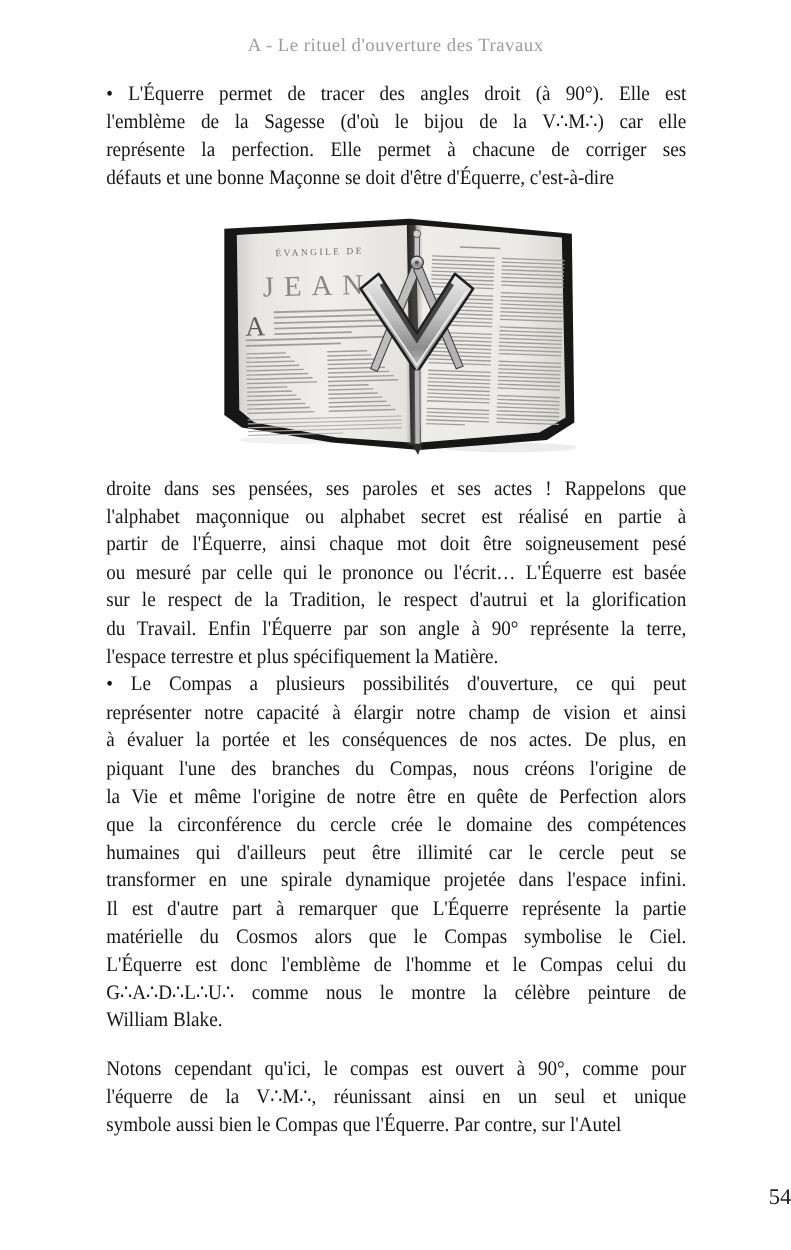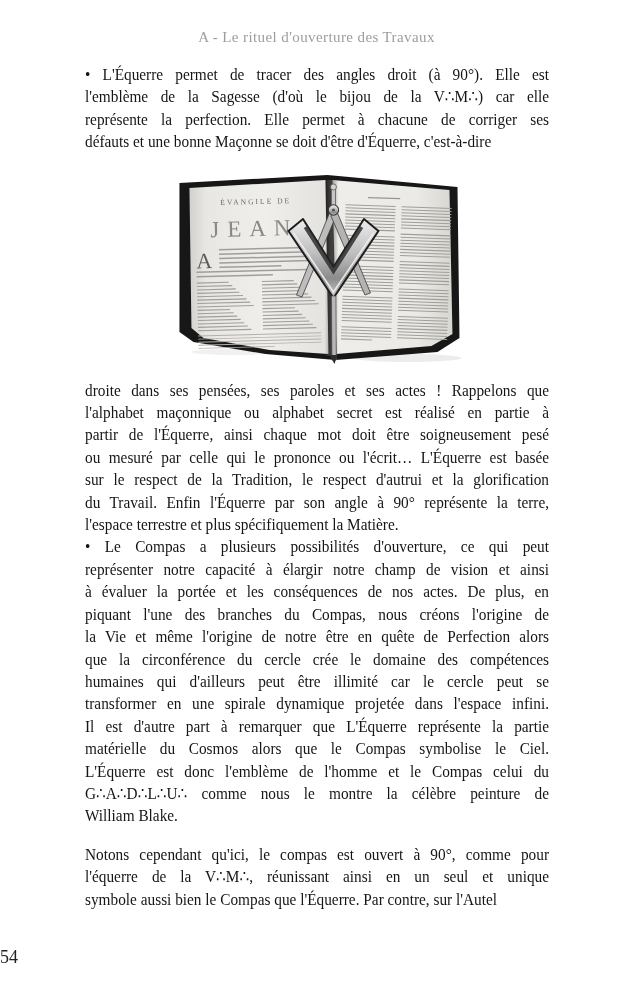--- a/index.html
+++ b/index.html
@@ -34,21 +34,21 @@
   .para .line.last{text-align-last:auto;}
   .para.spaced{margin-top:16px;}
   figure.photo{
     width:319px;height:190px;
     margin:20px auto 16px;
     padding:0;
   }
   figure.photo svg{display:block;width:100%;height:100%;}
   .page-number{
     position:absolute;top:947px;left:0;right:0;
-    text-align:left;
+    text-align:right;
     font-size:18px;
     color:var(--footer-color,#222222);
   }
   .gospel-heading-text{font-family:"Liberation Serif","DejaVu Serif",serif;}
 </style>
 </head>
 <body>
 
 <div class="page">
 

